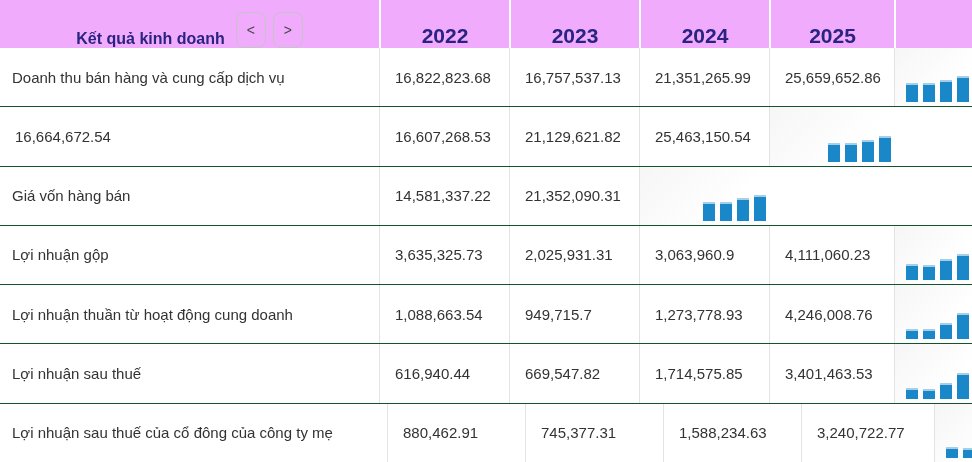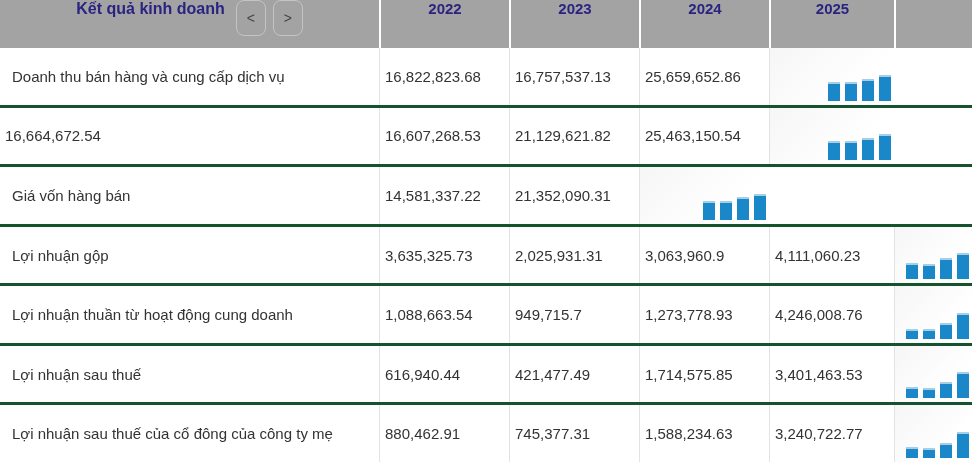--- a/index.html
+++ b/index.html
@@ -9,47 +9,47 @@
   .table { width: 972px; height: 462px; display: flex; flex-direction: column; }
 
   .hrow, .trow {
     display: grid;
     grid-template-columns: 379px 130px 130px 130px 125px 78px;
   }
 
   
   .hrow { height: 48px; flex: none; }
   .hcell {
-    background: #a3a3a3;
-    display: flex; align-items: flex-start; justify-content: center;
+    background: #f0abfc;
+    display: flex; align-items: flex-end; justify-content: center;
   }
   .hcell + .hcell { border-left: 2px solid #ffffff; }
-  .hcell.year { font-size: 15px; font-weight: bold; color: #2b2382; }
+  .hcell.year { font-size: 21px; font-weight: bold; color: #2b2382; }
   .hcell.title-cell { gap: 7px; }
   .title { font-size: 16px; font-weight: bold; color: #2b2382; margin-right: 4px; }
   .navbtn {
     width: 30px; height: 36px;
     border: 1px solid #c4c4c4; border-radius: 8px;
     background: transparent; color: #444;
     font-size: 14px; line-height: 1; cursor: pointer;
     font-family: inherit;
   }
 
   
   #tbody { flex: 1; display: flex; flex-direction: column; }
-  .trow { flex: 1; border-bottom: 3px solid #14532d; background: #ffffff; }
-  .trow:last-child { border-bottom: none; }
+  .trow { flex: 1; border-bottom: 1px solid #14532d; background: #ffffff; }
+  .trow:last-child { border-bottom: none; gap: 8px; }
   .cell {
     display: flex; align-items: center;
     font-size: 15px; color: #333333;
     overflow: hidden; white-space: nowrap;
   }
   .cell + .cell { border-left: 1px solid #e3e3e3; }
   .cell.label-col { padding-left: 12px; }
-  .cell.val { padding-left: 5px; }
+  .cell.val { padding-left: 15px; }
   .cell.chart-col {
     align-items: flex-end; justify-content: flex-end;
     padding: 0 3px 4px 0;
     background: linear-gradient(135deg, #f6f6f6 0%, #ffffff 70%);
   }
   .spark { display: flex; align-items: flex-end; gap: 5px; height: 28px; }
   .bar {
     width: 12px;
     background: #1a87c9;
     border-top: 2px solid #a5cfe6;
@@ -69,20 +69,21 @@
     <div class="hcell year">2023</div>
     <div class="hcell year">2024</div>
     <div class="hcell year">2025</div>
     <div class="hcell"></div>
   </div>
   <div id="tbody">
   <div class="trow">
     <div class="cell label-col">Doanh thu bán hàng và cung cấp dịch vụ</div>
     <div class="cell val">16,822,823.68</div>
     <div class="cell val">16,757,537.13</div>
+    <div class="cell val">21,351,265.99</div>
     <div class="cell val">25,659,652.86</div>
     <div class="cell chart-col">
       <div class="spark">
             <div class="bar" style="height: 19px;"></div>
             <div class="bar" style="height: 19px;"></div>
             <div class="bar" style="height: 22px;"></div>
             <div class="bar" style="height: 26px;"></div>
           </div>
     </div>
   </div>
@@ -144,21 +145,21 @@
             <div class="bar" style="height: 10px;"></div>
             <div class="bar" style="height: 16px;"></div>
             <div class="bar" style="height: 26px;"></div>
           </div>
     </div>
   </div>
 
   <div class="trow">
     <div class="cell label-col">Lợi nhuận sau thuế</div>
     <div class="cell val">616,940.44</div>
-    <div class="cell val">421,477.49</div>
+    <div class="cell val">669,547.82</div>
     <div class="cell val">1,714,575.85</div>
     <div class="cell val">3,401,463.53</div>
     <div class="cell chart-col">
       <div class="spark">
             <div class="bar" style="height: 11px;"></div>
             <div class="bar" style="height: 10px;"></div>
             <div class="bar" style="height: 16px;"></div>
             <div class="bar" style="height: 26px;"></div>
           </div>
     </div>

